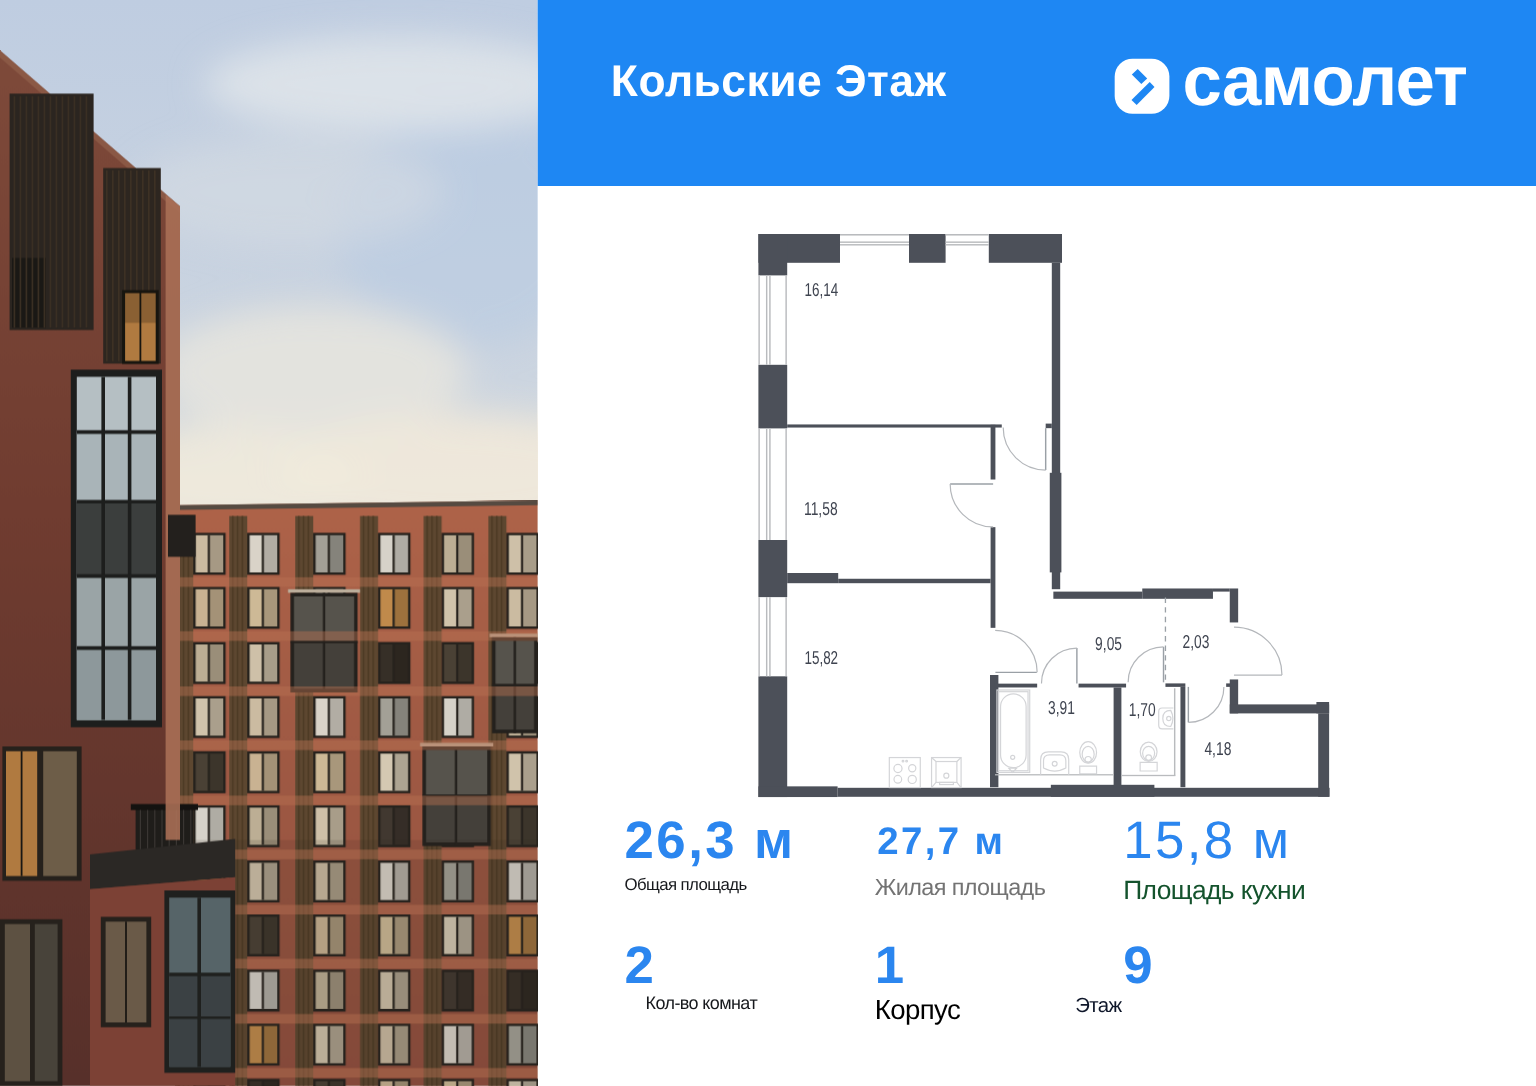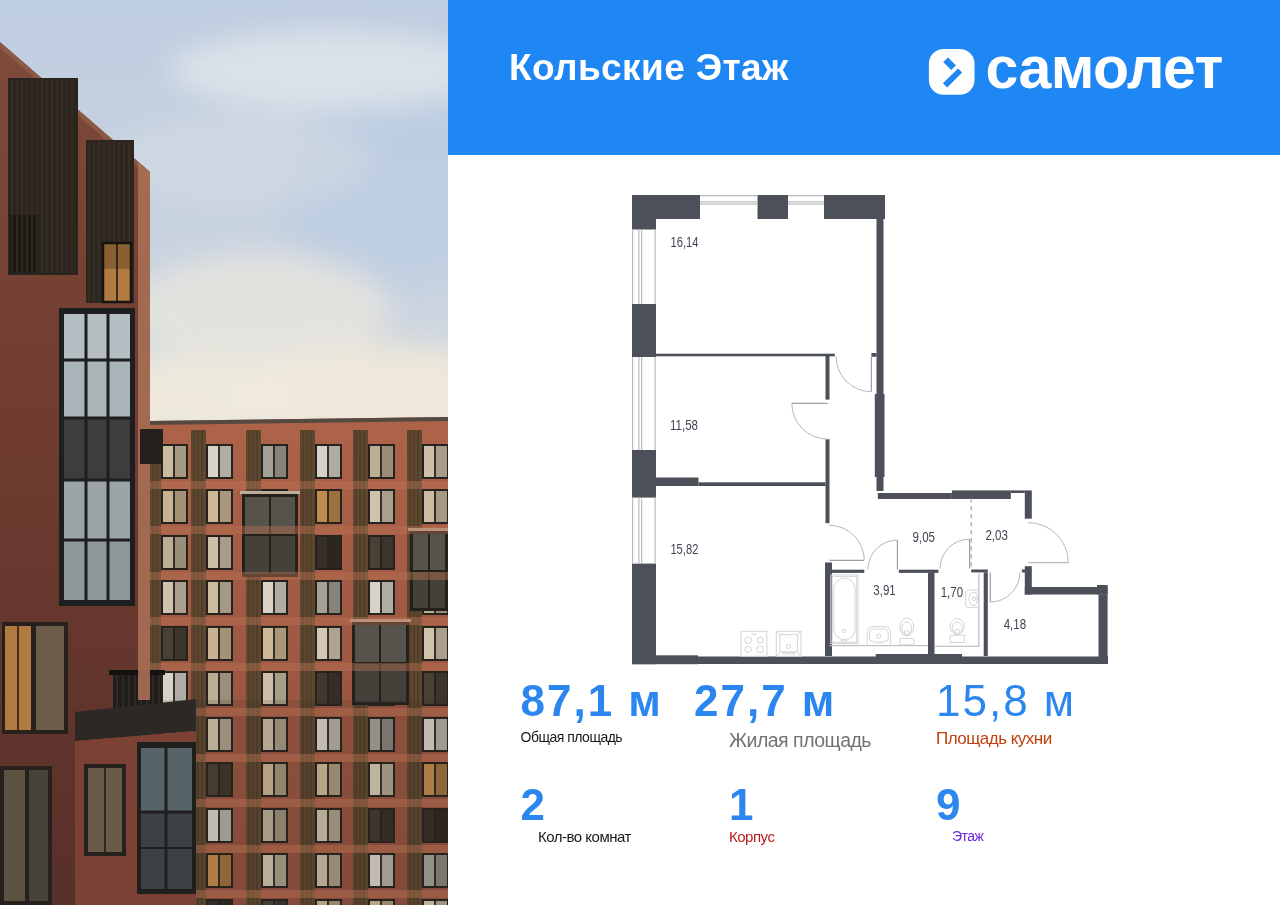--- a/index.html
+++ b/index.html
@@ -839,28 +839,28 @@
 <text x="985.4" y="540" textLength="22.4" lengthAdjust="spacingAndGlyphs">2,03</text>
 
 <text x="873.3" y="595" textLength="22.4" lengthAdjust="spacingAndGlyphs">3,91</text>
 
 <text x="940.7" y="596.5" textLength="22.4" lengthAdjust="spacingAndGlyphs">1,70</text>
 
 <text x="1003.7" y="629" textLength="22.4" lengthAdjust="spacingAndGlyphs">4,18</text>
 </g>
 </svg>
 
-<div class="abs" style="left:520.5px;top:681px;color:#2b86ef;font-size:44px;font-weight:bold;line-height:40px;letter-spacing:2px">87,1 м</div>
+<div class="abs" style="left:520.5px;top:681px;color:#2b86ef;font-size:44px;font-weight:bold;line-height:40px;letter-spacing:2px">26,3 м</div>
 <div class="abs" style="left:520.5px;top:729px;color:#17191d;font-size:14px;letter-spacing:-0.5px">Общая площадь</div>
 
-<div class="abs" style="left:694px;top:681px;color:#2b86ef;font-size:44px;font-weight:bold;line-height:40px;letter-spacing:2px">27,7 м</div>
+<div class="abs" style="left:731px;top:681px;color:#2b86ef;font-size:32px;font-weight:bold;line-height:40px;letter-spacing:2px">27,7 м</div>
 <div class="abs" style="left:729px;top:729px;color:#737373;font-size:19.5px;letter-spacing:-0.5px">Жилая площадь</div>
 
 <div class="abs" style="left:936px;top:681px;color:#2b86ef;font-size:44px;font-weight:normal;line-height:40px;letter-spacing:2px">15,8 м</div>
-<div class="abs" style="left:936px;top:729px;color:#c2410c;font-size:17px;letter-spacing:-0.5px">Площадь кухни</div>
+<div class="abs" style="left:936px;top:729px;color:#14532d;font-size:22px;letter-spacing:-0.5px">Площадь кухни</div>
 
 <div class="abs" style="left:520.5px;top:785px;color:#2b86ef;font-size:44px;font-weight:bold;line-height:40px;letter-spacing:2px">2</div>
 <div class="abs" style="left:538px;top:828px;color:#17191d;font-size:15px;letter-spacing:-0.5px">Кол-во комнат</div>
 
 <div class="abs" style="left:729px;top:785px;color:#2b86ef;font-size:44px;font-weight:bold;line-height:40px;letter-spacing:2px">1</div>
-<div class="abs" style="left:729px;top:828px;color:#b91c1c;font-size:15px;letter-spacing:-0.5px">Корпус</div>
+<div class="abs" style="left:729px;top:828px;color:#000000;font-size:23px;letter-spacing:-0.5px">Корпус</div>
 
 <div class="abs" style="left:936px;top:785px;color:#2b86ef;font-size:44px;font-weight:bold;line-height:40px;letter-spacing:2px">9</div>
-<div class="abs" style="left:952px;top:828px;color:#6d28d9;font-size:14px;letter-spacing:-0.5px">Этаж</div>
+<div class="abs" style="left:896px;top:828px;color:#0f172a;font-size:17px;letter-spacing:-0.5px">Этаж</div>
 </body></html>

